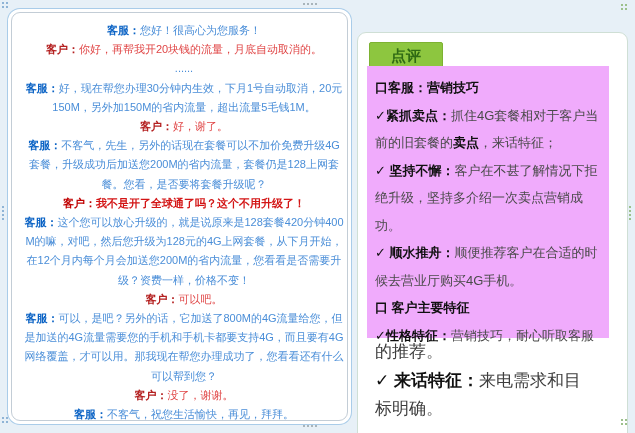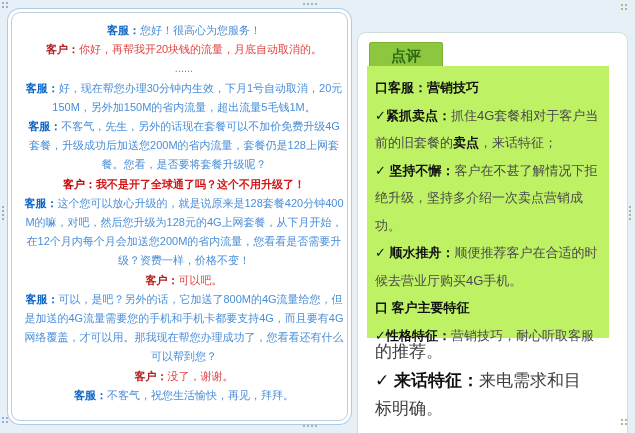--- a/index.html
+++ b/index.html
@@ -19,21 +19,21 @@
   .customer{color:#e04545;}
   .customer.strong{font-weight:bold;color:#d31515;}
   .customer.strong .lbl{color:#c00000;}
 
   
   .right-card{position:absolute;left:357px;top:8px;width:271px;height:414px;
               background:#ffffff;border:1px solid #cfdfd5;border-radius:9px;box-sizing:border-box;margin-top:24px;}
   .badge{position:absolute;left:11px;top:9px;width:74px;height:27px;background:#8dc63f;
          border:1px solid #7db232;border-radius:2px;color:#2f6a14;font-weight:bold;
          font-size:15px;text-align:center;line-height:26px;box-sizing:border-box;}
-  .orange-box{position:absolute;left:9px;top:33px;width:242px;height:272px;background:#bef264;
+  .orange-box{position:absolute;left:9px;top:33px;width:242px;height:272px;background:#f0abfc;
               padding:8px 8px 0 8px;box-sizing:border-box;font-size:13px;line-height:27.5px;
               color:#4a4a4a;word-break:break-all;}
   .orange-box p,.white-sec p{margin:0;}
   .rv-h{font-weight:bold;color:#101010;}
   .rv-chk{color:#101010;}
   .rv-lbl{font-weight:bold;color:#101010;}
   .rv-b{font-weight:bold;color:#101010;}
   .white-sec{position:absolute;left:9px;top:305px;width:238px;padding:0 8px;box-sizing:border-box;
              font-size:17px;line-height:28.5px;color:#3d3d3d;word-break:break-all;}
 
@@ -52,20 +52,21 @@
 <body>
 
 <div class="stage">
 
   <div class="left-card">
     <div class="dialogue">
       <p class="msg agent"><b class="lbl">客服：</b><span>您好！很高心为您服务！</span></p>
       <p class="msg customer"><b class="lbl">客户：</b><span>你好，再帮我开20块钱的流量，月底自动取消的。</span></p>
       <p class="msg agent"><b class="lbl"></b><span>......</span></p>
       <p class="msg agent"><b class="lbl">客服：</b><span>好，现在帮您办理30分钟内生效，下月1号自动取消，20元150M，另外加150M的省内流量，超出流量5毛钱1M。</span></p>
+      <p class="msg customer"><b class="lbl">客户：</b><span>好，谢了。</span></p>
       <p class="msg agent"><b class="lbl">客服：</b><span>不客气，先生，另外的话现在套餐可以不加价免费升级4G套餐，升级成功后加送您200M的省内流量，套餐仍是128上网套餐。您看，是否要将套餐升级呢？</span></p>
       <p class="msg customer strong"><b class="lbl">客户：</b><span>我不是开了全球通了吗？这个不用升级了！</span></p>
       <p class="msg agent"><b class="lbl">客服：</b><span>这个您可以放心升级的，就是说原来是128套餐420分钟400M的嘛，对吧，然后您升级为128元的4G上网套餐，从下月开始，在12个月内每个月会加送您200M的省内流量，您看看是否需要升级？资费一样，价格不变！</span></p>
       <p class="msg customer"><b class="lbl">客户：</b><span>可以吧。</span></p>
       <p class="msg agent"><b class="lbl">客服：</b><span>可以，是吧？另外的话，它加送了800M的4G流量给您，但是加送的4G流量需要您的手机和手机卡都要支持4G，而且要有4G网络覆盖，才可以用。那我现在帮您办理成功了，您看看还有什么可以帮到您？</span></p>
       <p class="msg customer"><b class="lbl">客户：</b><span>没了，谢谢。</span></p>
       <p class="msg agent"><b class="lbl">客服：</b><span>不客气，祝您生活愉快，再见，拜拜。</span></p>
     </div>
   </div>
 

